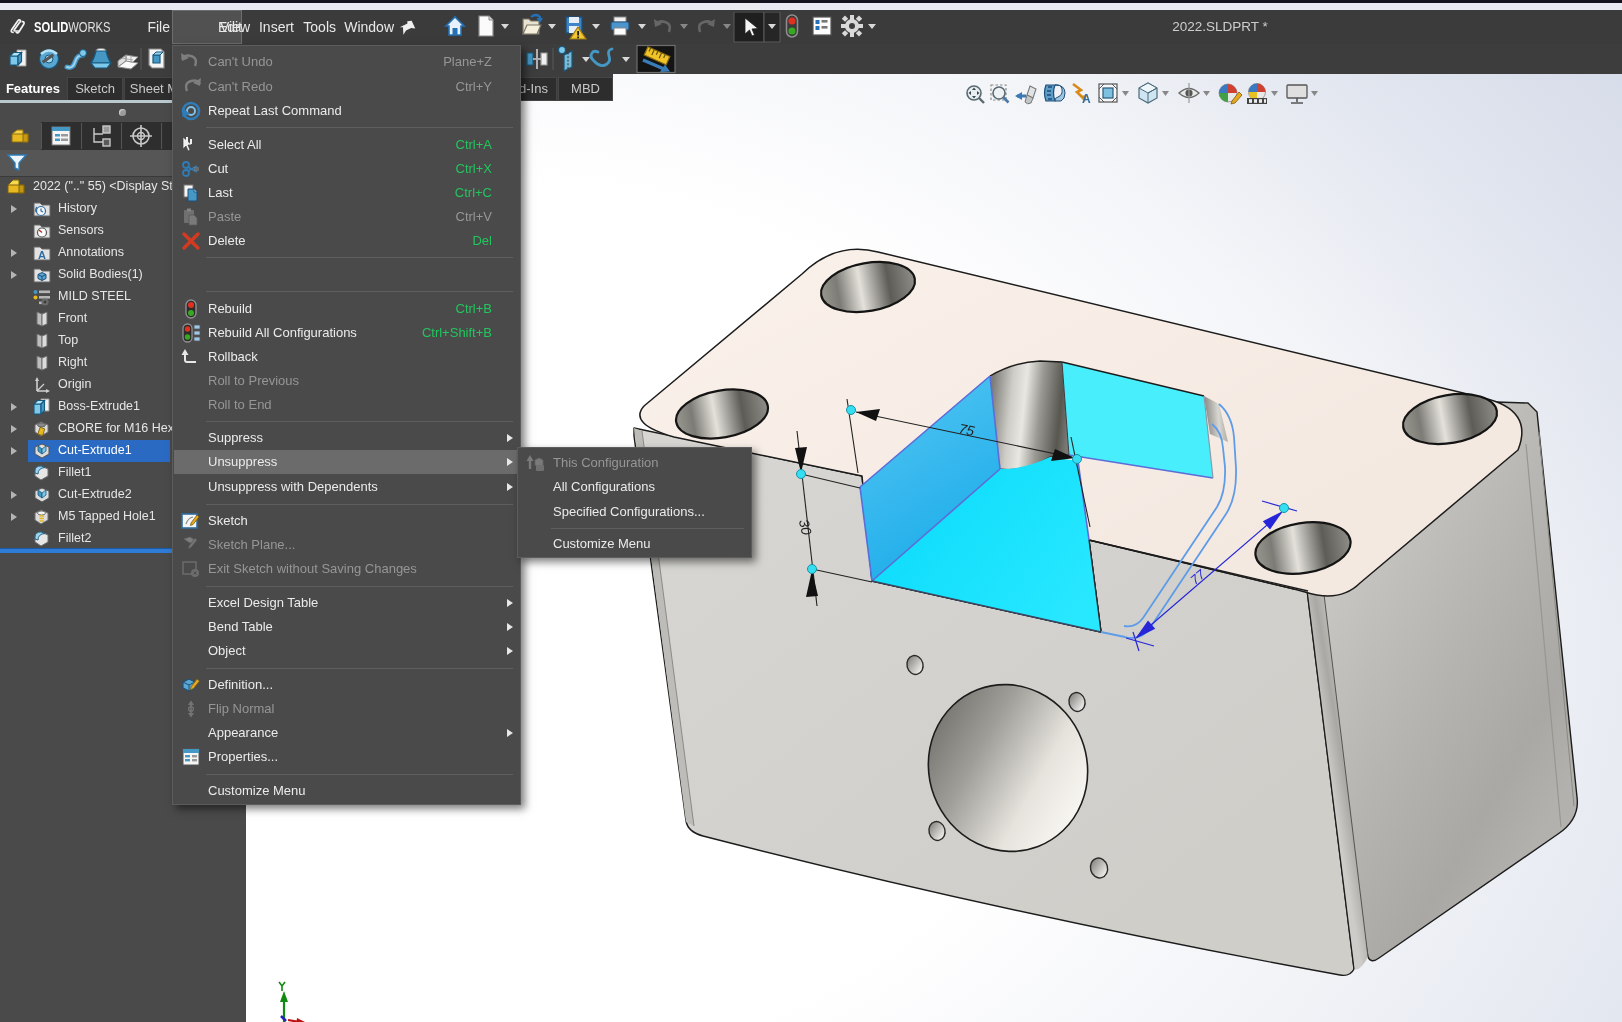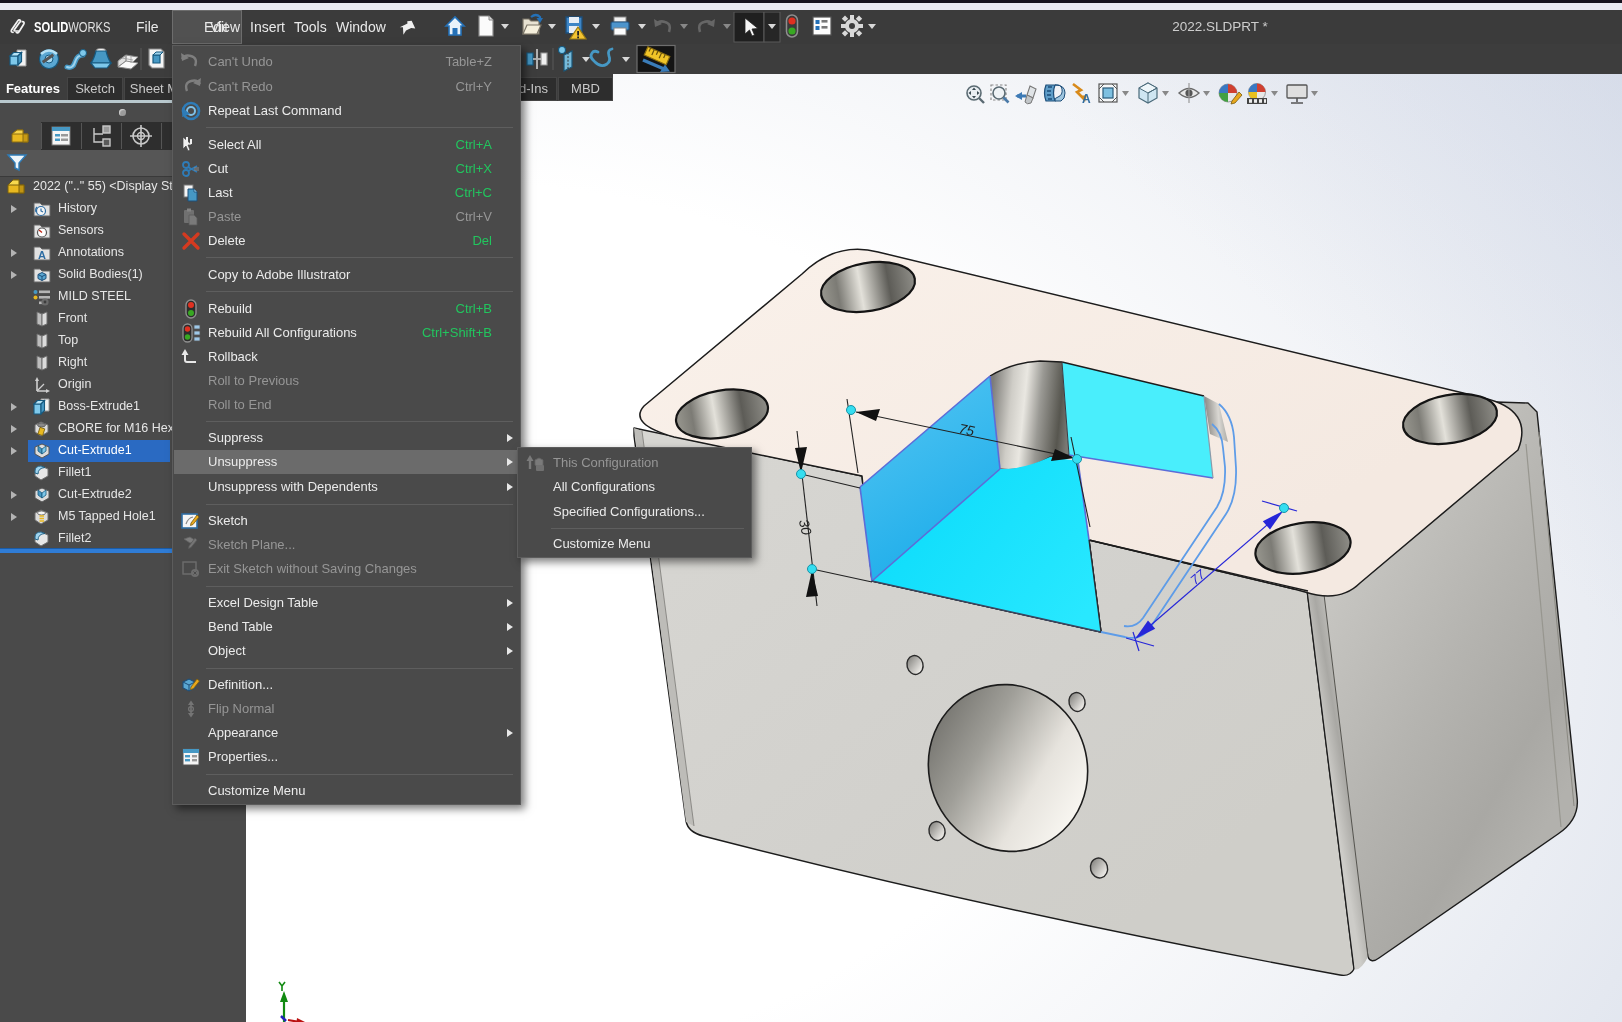--- a/index.html
+++ b/index.html
@@ -9,21 +9,21 @@
   
   #topdark{left:0;top:0;width:1622px;height:3px;background:#16121e;}
   #toplight{left:0;top:3px;width:1622px;height:7px;background:#e9e9f2;}
   #menubar{left:0;top:10px;width:1622px;height:34px;background:#3b3b3b;}
   #cmdbar{left:0;top:44px;width:1622px;height:30px;background:#3d3d3d;}
   #tabrow{left:0;top:74px;width:613px;height:27px;background:#3d3d3d;}
   #paneltopline{left:0;top:100px;width:246px;height:3px;background:#b9c9ce;}
   #panel{left:0;top:103px;width:246px;height:919px;background:#4a4a4a;}
   #viewport{left:246px;top:74px;width:1376px;height:948px;
      background:radial-gradient(ellipse 1500px 1100px at 16% 58%,#ffffff 0%,#ffffff 40%,#f0f2f6 66%,#d8deea 100%);}
-  .mitem{position:absolute;top:0;height:34px;line-height:34px;color:#e9e9e9;font-size:14px;text-align:left;}
+  .mitem{position:absolute;top:0;height:34px;line-height:34px;color:#e9e9e9;font-size:14px;text-align:right;}
   .tabtxt{position:absolute;top:3px;height:24px;line-height:24px;font-size:13px;color:#c9c9c9;text-align:center;}
   .menurow{position:absolute;left:0;width:100%;height:24px;}
   .menurow .txt{position:absolute;left:35px;top:4px;font-size:13px;color:#ebebeb;white-space:nowrap;}
   .menurow .sc{position:absolute;right:28px;top:4px;font-size:13px;color:#22c55e;}
   .menurow.dis .txt,.menurow.dis .sc{color:#969696;}
   .menurow .arr{position:absolute;right:7px;top:8px;width:0;height:0;
       border-left:6px solid #e8e8e8;border-top:4.5px solid transparent;border-bottom:4.5px solid transparent;}
   .sep{position:absolute;left:33px;right:7px;height:1px;background:#5e5e5e;}
   .ticon{position:absolute;width:20px;height:20px;}
   .trow{position:absolute;left:0;width:246px;height:22px;}
@@ -698,21 +698,21 @@
   <div class="abs" style="left:0;top:445px;width:246px;height:4px;background:#2f7cd6;border-top:1px solid #1a5CA8;"></div>
 </div>
 
 <div id="editmenu" class="abs" style="left:172px;top:45px;width:349px;height:760px;background:#4a4a4a;border:1px solid #5c5c5c;box-sizing:border-box;box-shadow:4px 4px 8px rgba(0,0,0,.5);">
   <div class="menurow dis" style="top:4px">
       <svg class="ticon" style="left:8px;top:2px" viewBox="0 0 20 20">
         <path d="M14 14 Q17 6 10 4 Q4 2 1 7" fill="none" stroke="#7e7e7e" stroke-width="2.4"></path>
         <path d="M0 1 L1 9 L8 6 Z" fill="#7e7e7e"></path>
       </svg>
       <div class="txt">Can't Undo</div>
-      <div class="sc">Table+Z</div>
+      <div class="sc">Plane+Z</div>
     </div>
   <div class="menurow dis" style="top:28.5px">
       <svg class="ticon" style="left:8px;top:2px" viewBox="0 0 20 20">
         <path d="M6 14 Q3 6 10 4 Q16 2 19 7" fill="none" stroke="#7e7e7e" stroke-width="2.4"></path>
         <path d="M20 1 L19 9 L12 6 Z" fill="#7e7e7e"></path>
       </svg>
       <div class="txt">Can't Redo</div>
       <div class="sc">Ctrl+Y</div>
     </div>
   <div class="menurow" style="top:53px">
@@ -761,23 +761,20 @@
       <div class="sc">Ctrl+V</div>
     </div>
   <div class="menurow" style="top:182.7px">
       <svg class="ticon" style="left:8px;top:2px" viewBox="0 0 20 20">
         <path d="M3 3 L17 17 M17 3 L3 17" stroke="#d43a20" stroke-width="3.4" stroke-linecap="round"></path>
       </svg>
       <div class="txt">Delete</div>
       <div class="sc">Del</div>
     </div>
   <div class="sep" style="top:211px"></div>
-  <div class="menurow" style="top:216.8px">
-      <div class="txt">Copy to Adobe Illustrator</div>
-    </div>
   <div class="sep" style="top:245px"></div>
   <div class="menurow" style="top:251px">
       <svg class="ticon" style="left:8px;top:2px" viewBox="0 0 20 20">
         <rect x="5" y="1" width="10" height="18" rx="5" fill="#2d2d2d" stroke="#8f8f8f" stroke-width="1.4"></rect>
         <circle cx="10" cy="6" r="3" fill="#e03020"></circle>
         <circle cx="10" cy="14" r="3" fill="#38a822"></circle>
       </svg>
       <div class="txt">Rebuild</div>
       <div class="sc">Ctrl+B</div>
     </div>

